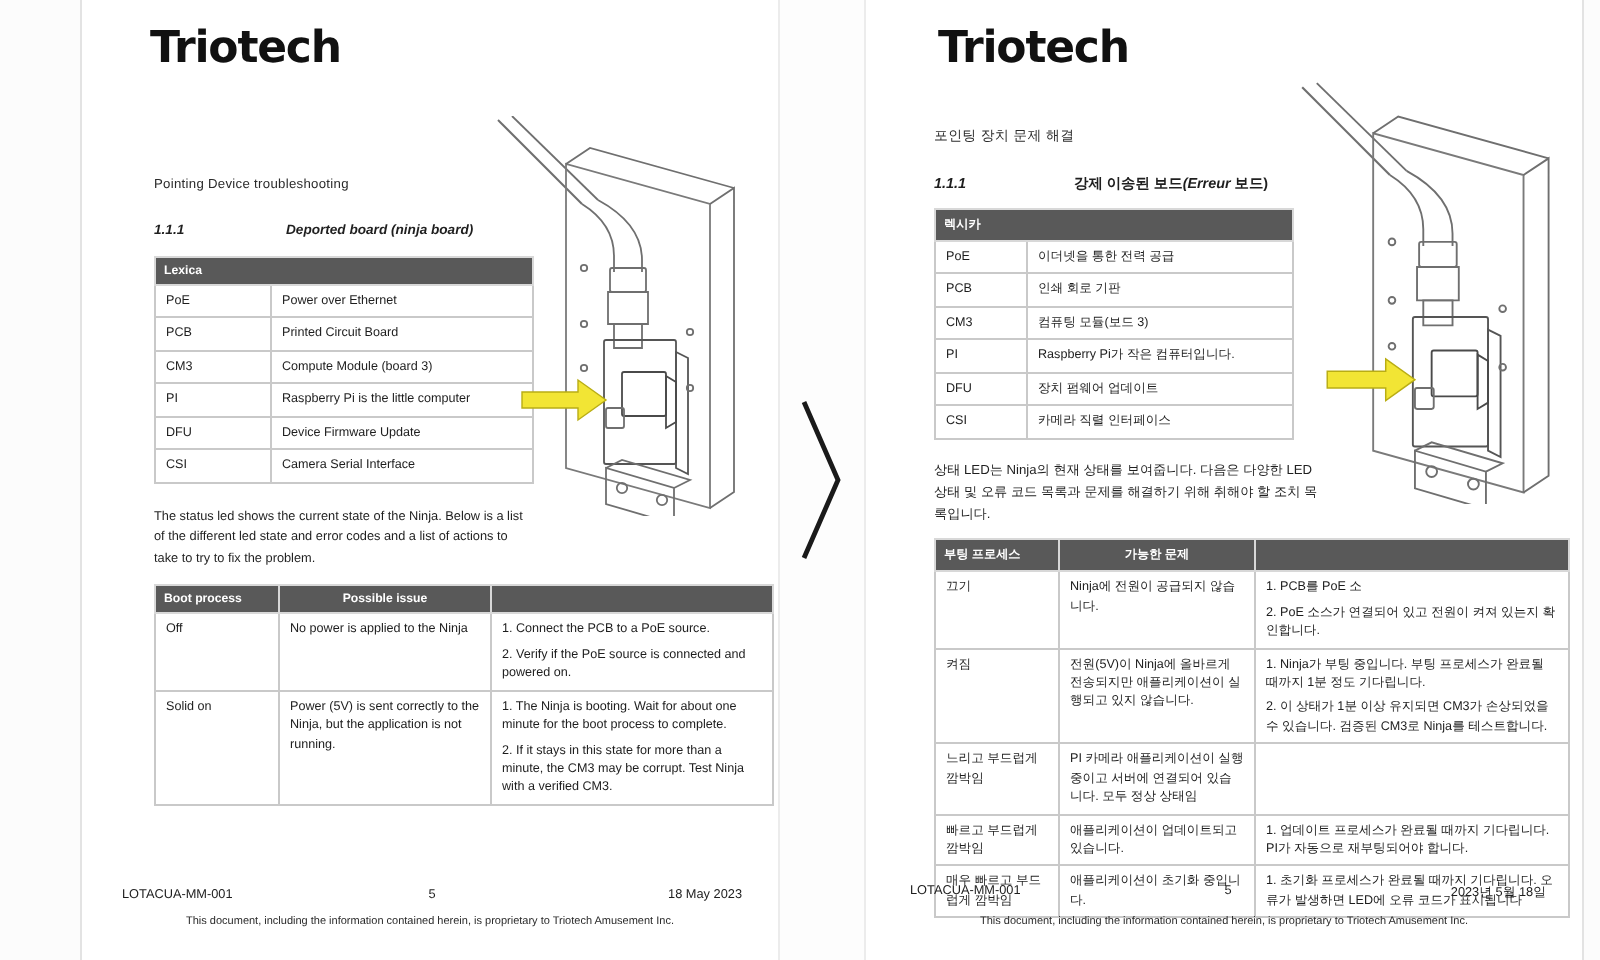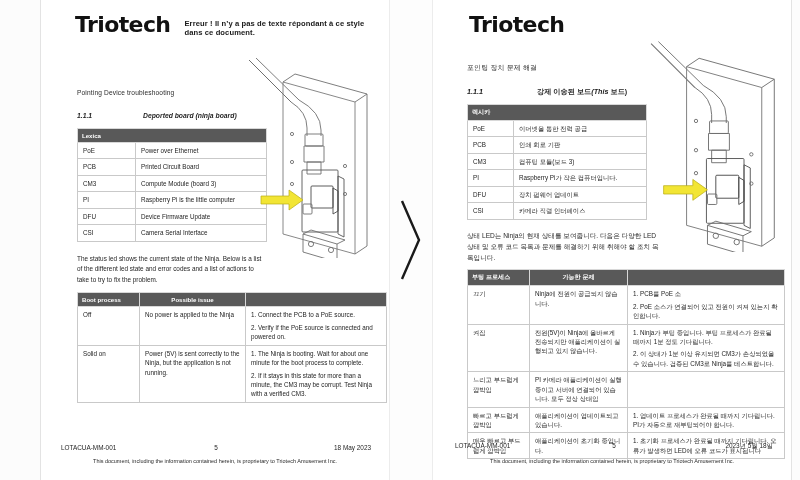--- a/index.html
+++ b/index.html
@@ -96,21 +96,20 @@
 <body>
 
 <div class="viewer">
 
   <div class="gutter-left"></div>
 
   <div class="page page-left">
 
     <div class="brand-row">
       <div class="brand">Triotech</div>
-      <div class="errnote">Erreur ! Il n’y a pas de texte répondant à ce style dans ce document.</div>
     </div>
 
     <div class="sec-intro">Pointing Device troubleshooting</div>
 
     <div class="heading-row">
       <span class="num">1.1.1</span>
       <span>Deported board (ninja board)</span>
     </div>
 
     <table class="doc lex">
@@ -237,21 +236,21 @@
   <div class="page page-right">
 
     <div class="brand-row">
       <div class="brand">Triotech</div>
     </div>
 
     <div class="sec-intro-kr">포인팅 장치 문제 해결</div>
 
     <div class="heading-row-kr">
       <span class="num">1.1.1</span>
-      <span><span class="kr-reg">강제 이송된 보드</span><span>(This</span><span class="kr-reg"> 보드)</span></span>
+      <span><span class="kr-reg">강제 이송된 보드</span><span>(Erreur</span><span class="kr-reg"> 보드)</span></span>
     </div>
 
     <table class="doc lex-kr">
       <colgroup>
           <col class="c1">
           <col>
         </colgroup>
       <thead>
         <tr>
           <th class="lead" colspan="2">렉시카</th>

